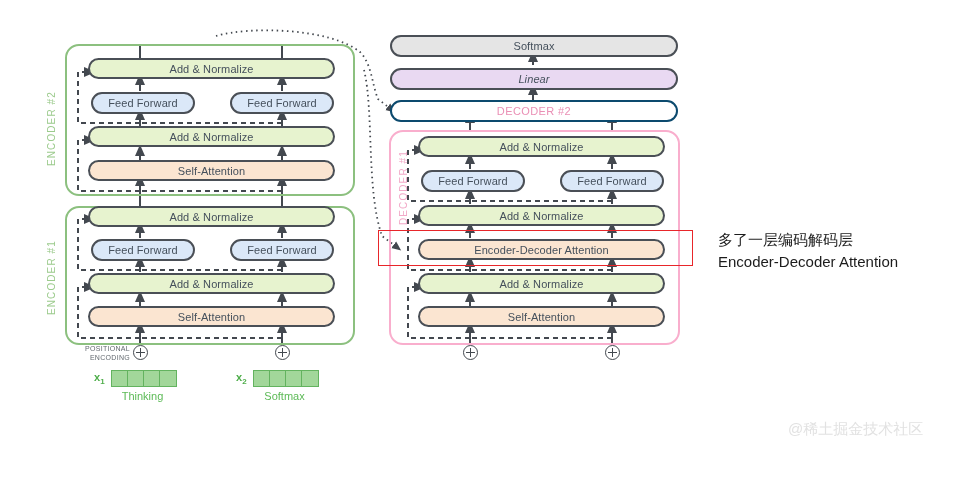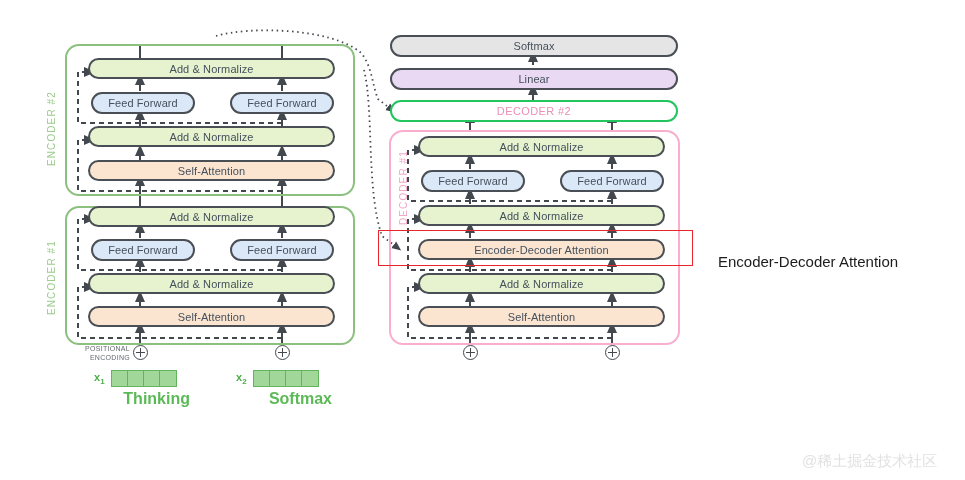--- a/index.html
+++ b/index.html
@@ -32,35 +32,35 @@
     justify-content: center;
     font-size: 11px;
     color: #45505c;
     letter-spacing: .1px;
     white-space: nowrap;
   }
   .node.addnorm { background: #e7f3cf; }
   .node.ff      { background: #dbe8f8; border-radius: 16px; }
   .node.attn    { background: #fbe5d1; }
   .node.softmax { background: #e5e5e5; }
-  .node.linear  { background: #e9d9f2; }
+  .node.linear  { background: #e9d9f2; font-style: italic; }
 
   .panel {
     position: absolute;
     box-sizing: border-box;
     border-radius: 14px;
     background: transparent;
   }
   .panel.enc { border: 2px solid #8cc07f; }
   .panel.dec { border: 2px solid #f9aecd; }
 
   .dec-hdr {
     position: absolute;
     box-sizing: border-box;
-    border: 2px solid #22c55e;
+    border: 2px solid #0c4a6e;
     border-radius: 14px;
     background: #ffffff;
     display: flex;
     align-items: center;
     justify-content: center;
     font-size: 11px;
     color: #ea8fb5;
     letter-spacing: .4px;
   }
 
@@ -121,24 +121,24 @@
   .xlabel {
     position: absolute;
     font-size: 11px;
     font-weight: bold;
     color: #4fae4b;
     text-align: right;
   }
   .xlabel sub { font-size: 8px; }
   .word {
     position: absolute;
-    font-size: 16px;
-    font-weight: bold;
+    font-size: 11px;
+    font-weight: normal;
     color: #5cba56;
-    text-align: right;
+    text-align: center;
     white-space: nowrap;
   }
 
   
   .redbox {
     position: absolute;
     box-sizing: border-box;
     border: 1.6px solid #e8262a;
     background: transparent;
   }
@@ -320,17 +320,18 @@
   <div class="node addnorm" style="left:418px; top:205px; width:247px; height:21px;">Add &amp; Normalize</div>
   <div class="node attn" style="left:418px; top:239px; width:247px; height:21px;">Encoder-Decoder Attention</div>
   <div class="node addnorm" style="left:418px; top:273px; width:247px; height:21px;">Add &amp; Normalize</div>
   <div class="node attn" style="left:418px; top:306px; width:247px; height:21px;">Self-Attention</div>
 
   <div class="plus" style="left:463px; top:345px;"></div>
   <div class="plus" style="left:605px; top:345px;"></div>
 
   <div class="redbox" style="left:378px; top:230px; width:315px; height:36px;"></div>
 
+  <div class="annot" style="left:718px; top:229px;">多了一层编码解码层</div>
   <div class="annot" style="left:718px; top:251px;">Encoder-Decoder Attention</div>
 
-  <div class="watermark" style="left:788px; top:452px;margin-left:14px;">@稀土掘金技术社区</div>
+  <div class="watermark" style="left:788px; top:420px;">@稀土掘金技术社区</div>
 
 </div>
 
 </body></html>

